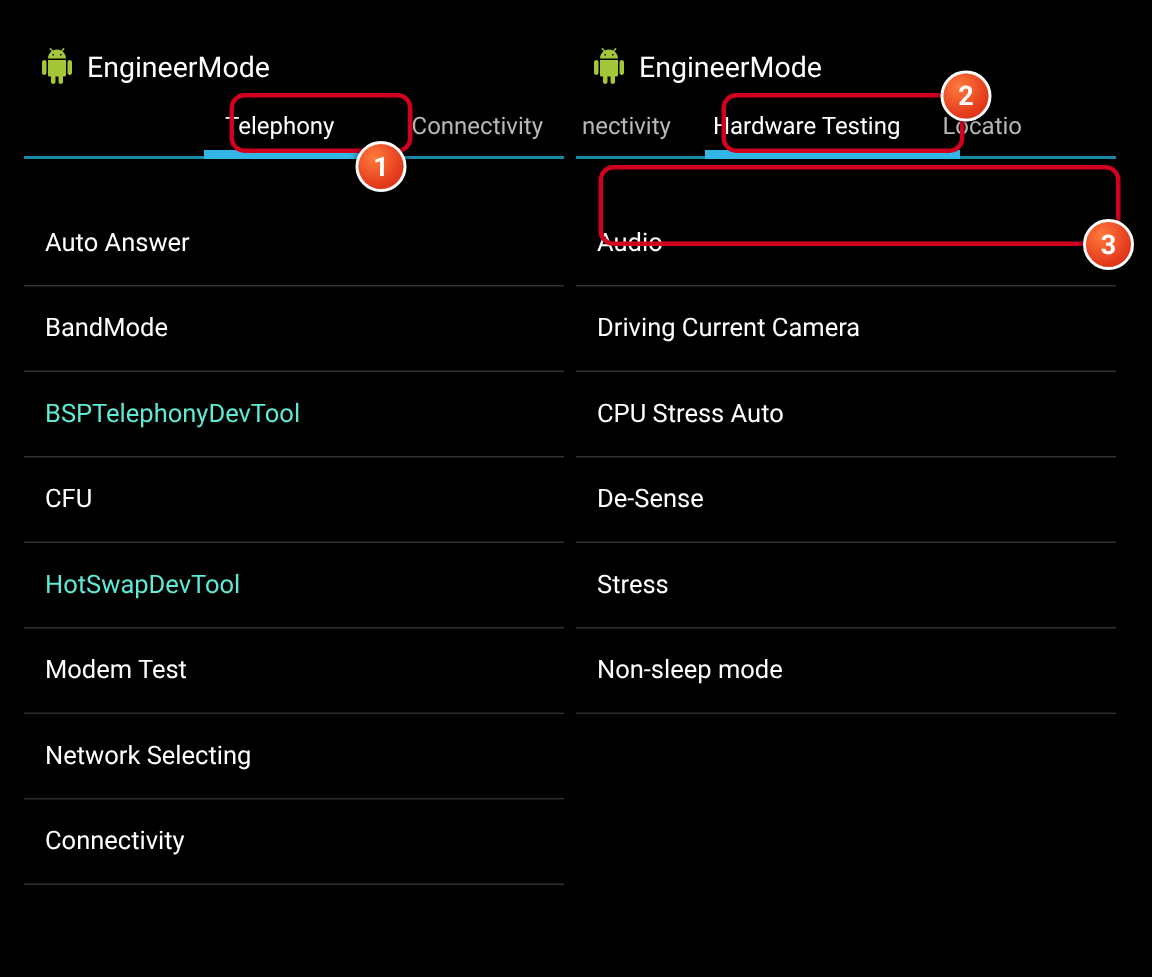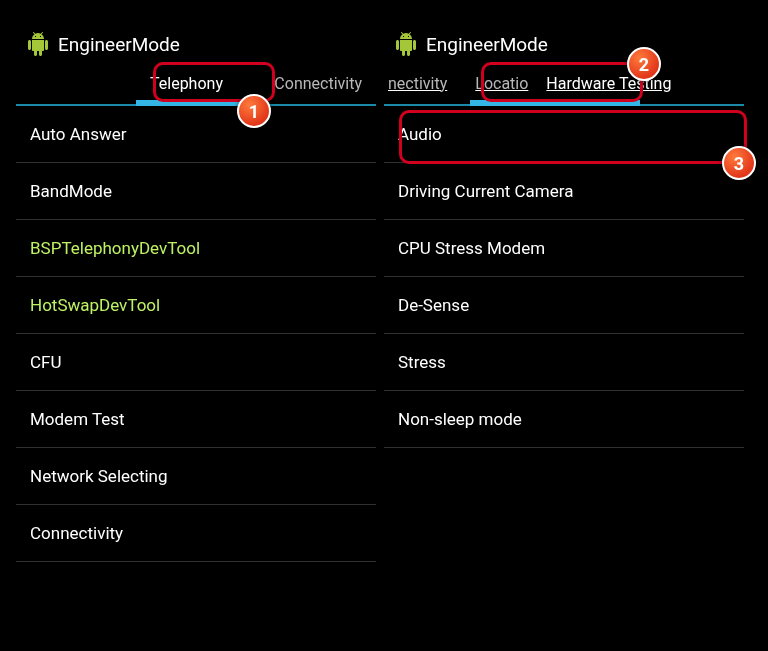--- a/index.html
+++ b/index.html
@@ -57,28 +57,29 @@
   }
   .tab.active { color: #fff; }
   .tab-indicator {
     position: absolute;
     height: 6px;
     background: #33b5e5;
   }
   .list {
     flex: 1;
     overflow: hidden;
+    margin-top: 28px;
   }
   .list-item {
     font-size: 17px;
     padding: 18px 14px;
     border-bottom: 1px solid #303030;
     color: #fff;
   }
-  .list-item.dim { color: #bef264; }
+  .list-item.dim { color: #5eead4; }
   .highlight-box {
     position: absolute;
     border: 3px solid #d1001f;
     border-radius: 10px;
     pointer-events: none;
   }
   .anno-badge {
     position: absolute;
     width: 34px;
     height: 34px;
@@ -89,21 +90,21 @@
     font-weight: bold;
     font-size: 18px;
     display: flex;
     align-items: center;
     justify-content: center;
     box-shadow: 0 0 4px rgba(0,0,0,0.6);
     pointer-events: none;
   }
   
   .phone-left .tabbar { padding-left: 120px; }
-  .phone-right .tabbar { padding-left: 0; text-decoration: underline; }
+  .phone-right .tabbar { padding-left: 0; }
 </style>
 </head>
 <body>
 
 <div class="canvas">
 
   <div class="phone phone-left">
     <div class="header">
       <span class="android-icon">
         <svg viewBox="0 0 24 24" width="24" height="24">
@@ -118,53 +119,53 @@
       </div>
       <div class="tab" style="flex:1; justify-content:flex-end;">
         <span>Connectivity</span>
       </div>
       <div class="tab-indicator" style="left:120px; width:120px; bottom:-2px;"></div>
     </div>
     <div class="list" id="left-list">
         <div class="list-item">Auto Answer</div>
         <div class="list-item">BandMode</div>
         <div class="list-item dim">BSPTelephonyDevTool</div>
+        <div class="list-item">CFU</div>
         <div class="list-item dim">HotSwapDevTool</div>
-        <div class="list-item">CFU</div>
         <div class="list-item">Modem Test</div>
         <div class="list-item">Network Selecting</div>
         <div class="list-item">Connectivity</div>
       </div>
   </div>
 
   <div class="phone phone-right">
     <div class="header">
       <span class="android-icon">
         <svg viewBox="0 0 24 24" width="24" height="24">
           <path fill="#a4c639" d="M6 18c0 .55.45 1 1 1h1v3.5c0 .83.67 1.5 1.5 1.5s1.5-.67 1.5-1.5V19h2v3.5c0 .83.67 1.5 1.5 1.5s1.5-.67 1.5-1.5V19h1c.55 0 1-.45 1-1V8H6v10zM3.5 8C2.67 8 2 8.67 2 9.5v7c0 .83.67 1.5 1.5 1.5S5 17.33 5 16.5v-7C5 8.67 4.33 8 3.5 8zm17 0c-.83 0-1.5.67-1.5 1.5v7c0 .83.67 1.5 1.5 1.5s1.5-.67 1.5-1.5v-7c0-.83-.67-1.5-1.5-1.5zM15.53 2.16l1.3-1.3c.2-.2.2-.51 0-.71-.2-.2-.51-.2-.71 0l-1.48 1.48C13.85 1.23 12.95 1 12 1c-.96 0-1.86.23-2.66.63L7.85.15c-.2-.2-.51-.2-.71 0-.2.2-.2.51 0 .71l1.31 1.31C6.97 3.26 6 5.01 6 7h12c0-1.99-.97-3.75-2.47-4.84zM10 5H9V4h1v1zm5 0h-1V4h1v1z"></path>
         </svg>
       </span>
       <span class="app-title">EngineerMode</span>
     </div>
     <div class="tabbar" style="position:relative;">
       <div class="tab" style="padding-left:4px;">
         <span>nectivity</span>
       </div>
+      <div class="tab active">
+        <span>Hardware Testing</span>
+      </div>
       <div class="tab" style="padding-right:4px;">
         <span>Locatio</span>
-      </div>
-      <div class="tab active">
-        <span>Hardware Testing</span>
       </div>
       <div class="tab-indicator" style="left:86px; width:170px; bottom:-2px;"></div>
     </div>
     <div class="list" id="right-list">
         <div class="list-item">Audio</div>
         <div class="list-item">Driving Current Camera</div>
-        <div class="list-item">CPU Stress Modem</div>
+        <div class="list-item">CPU Stress Auto</div>
         <div class="list-item">De-Sense</div>
         <div class="list-item">Stress</div>
         <div class="list-item">Non-sleep mode</div>
       </div>
   </div>
 
   <div class="highlight-box" style="left:153px; top:62px; width:122px; height:40px;"></div>
   <div class="highlight-box" style="left:481px; top:62px; width:162px; height:40px;"></div>
   <div class="highlight-box" style="left:399px; top:110px; width:348px; height:54px;"></div>
 

